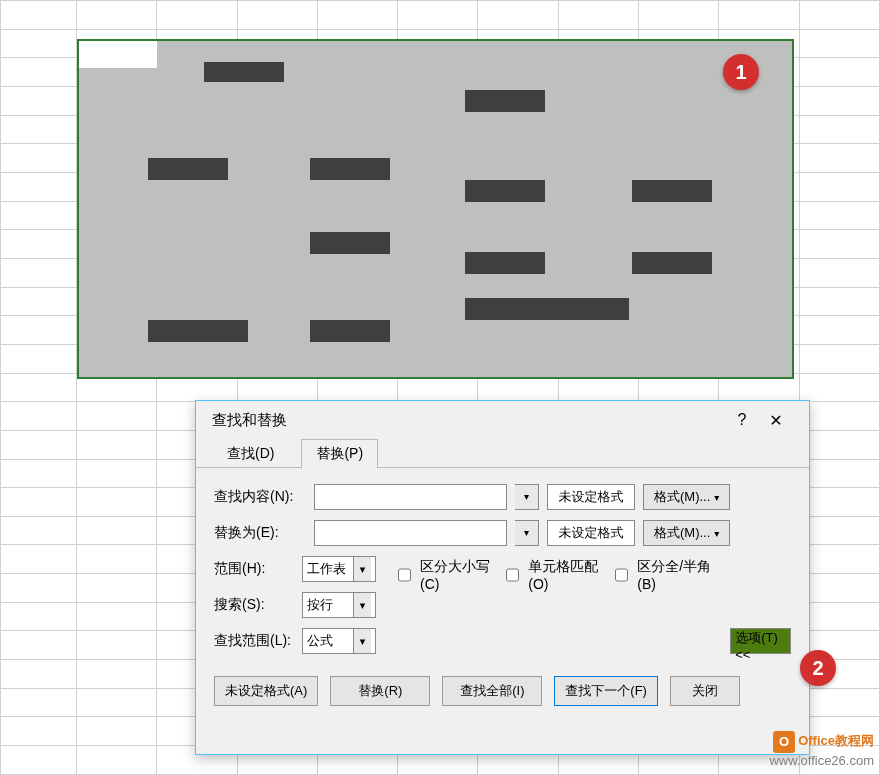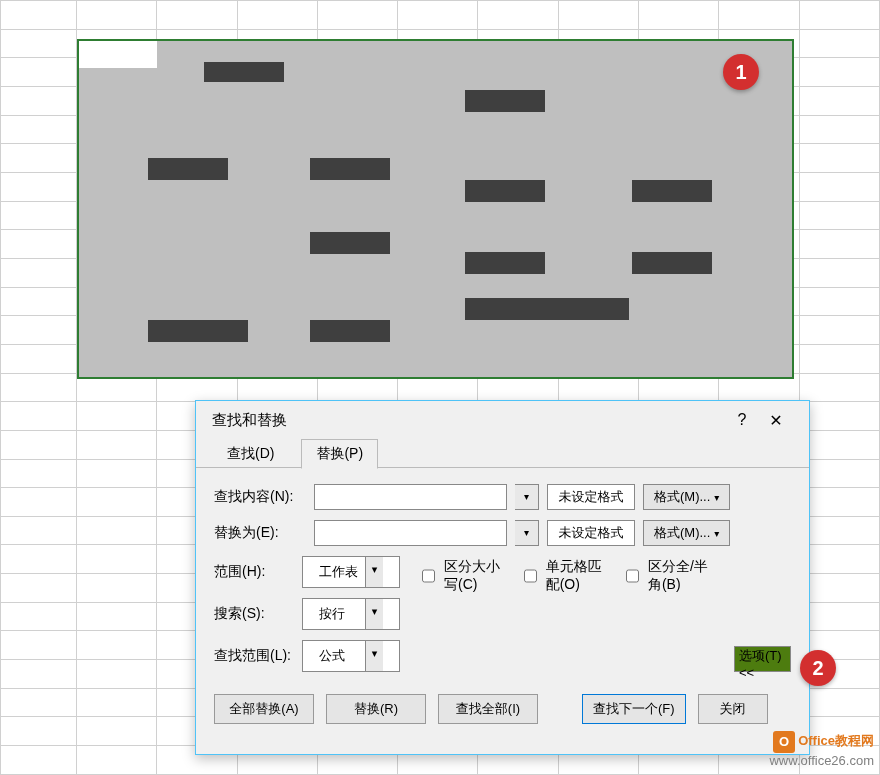--- a/index.html
+++ b/index.html
@@ -150,24 +150,24 @@
   .opts-row {
     display:flex;
     align-items:flex-start;
     gap: 18px;
     margin-top: 6px;
   }
   .left-opts { display:flex; flex-direction:column; gap:10px; }
   .left-opts .orow { display:flex; align-items:center; gap:8px; }
   .left-opts .olab { width: 80px; }
   .sel {
-    height: 32px;
+    height: 26px;
     border: 1px solid #888;
     background:#fff;
-    padding: 0 16px;
+    padding: 0 4px;
     display:flex; align-items:center;
     font-size:13px;
   }
   .sel .val { width:46px; }
   .sel .arrow { width:18px; text-align:center; font-size:11px; border-left:1px solid #888; height:100%; line-height:24px; background:#e8e8e8;}
   .chk-col { display:flex; gap:10px; padding-top:2px;}
   .chk { display:flex; align-items:center; gap:6px; }
   .chk input { width:14px; height:14px; }
   .options-btn {
     height: 26px;
@@ -185,21 +185,21 @@
   .btn-row > div { flex:0 0 auto; }
   .dlg-btn {
     height: 30px;
     min-width: 100px;
     border: 1px solid #999;
     background:#e5e5e5;
     display:flex; align-items:center; justify-content:center;
     font-size:13px;
     padding: 0 10px;
   }
-  .dlg-btn.default { border: 1.5px solid #0078d7; margin-left: 32px; }
+  .dlg-btn.default { border: 1.5px solid #0078d7; }
   .watermark {
     position:absolute;
     right:6px; bottom:6px;
     font-size:13px;
     text-align:right;
     line-height:1.25;
     font-weight:bold;
   }
   .watermark .t1 { color:#e2791e; }
   .watermark .t2 { color:#808080; font-weight:normal;}
@@ -666,21 +666,21 @@
             <input type="checkbox" style="">
             <span>区分全/半角(B)</span>
           </label>
       </div>
       <div style="margin-left:auto; align-self:flex-end;">
         <div class="options-btn">选项(T) &lt;&lt;</div>
       </div>
     </div>
   </div>
   <div class="btn-row">
-    <div class="dlg-btn">全部替换(A)</div>
+    <div class="dlg-btn">未设定格式(A)</div>
     <div class="dlg-btn">替换(R)</div>
     <div class="dlg-btn">查找全部(I)</div>
     <div class="dlg-btn default">查找下一个(F)</div>
     <div class="dlg-btn" style="min-width:70px;">关闭</div>
   </div>
 </div>
 
 <div class="badge" style="left:800px; top:650px;">2</div>
 
 <div class="watermark">

